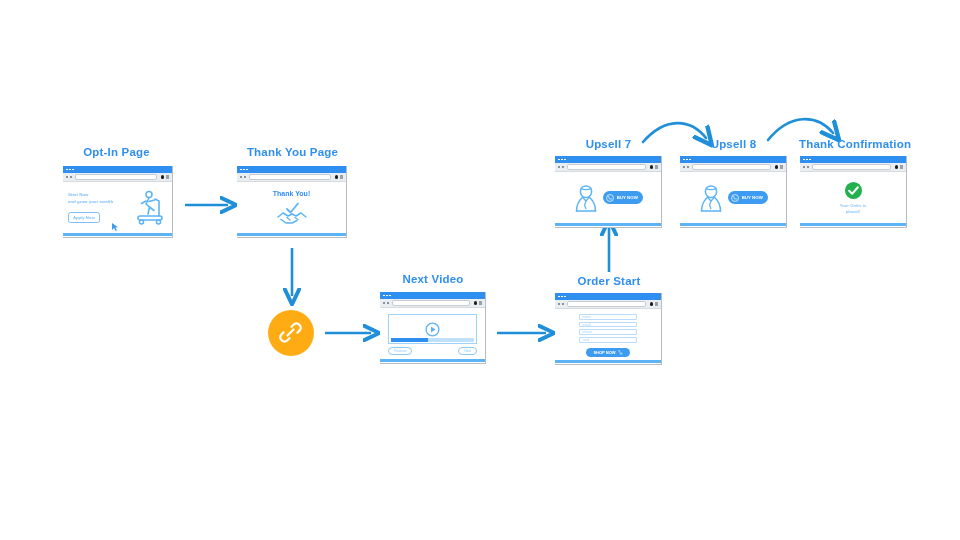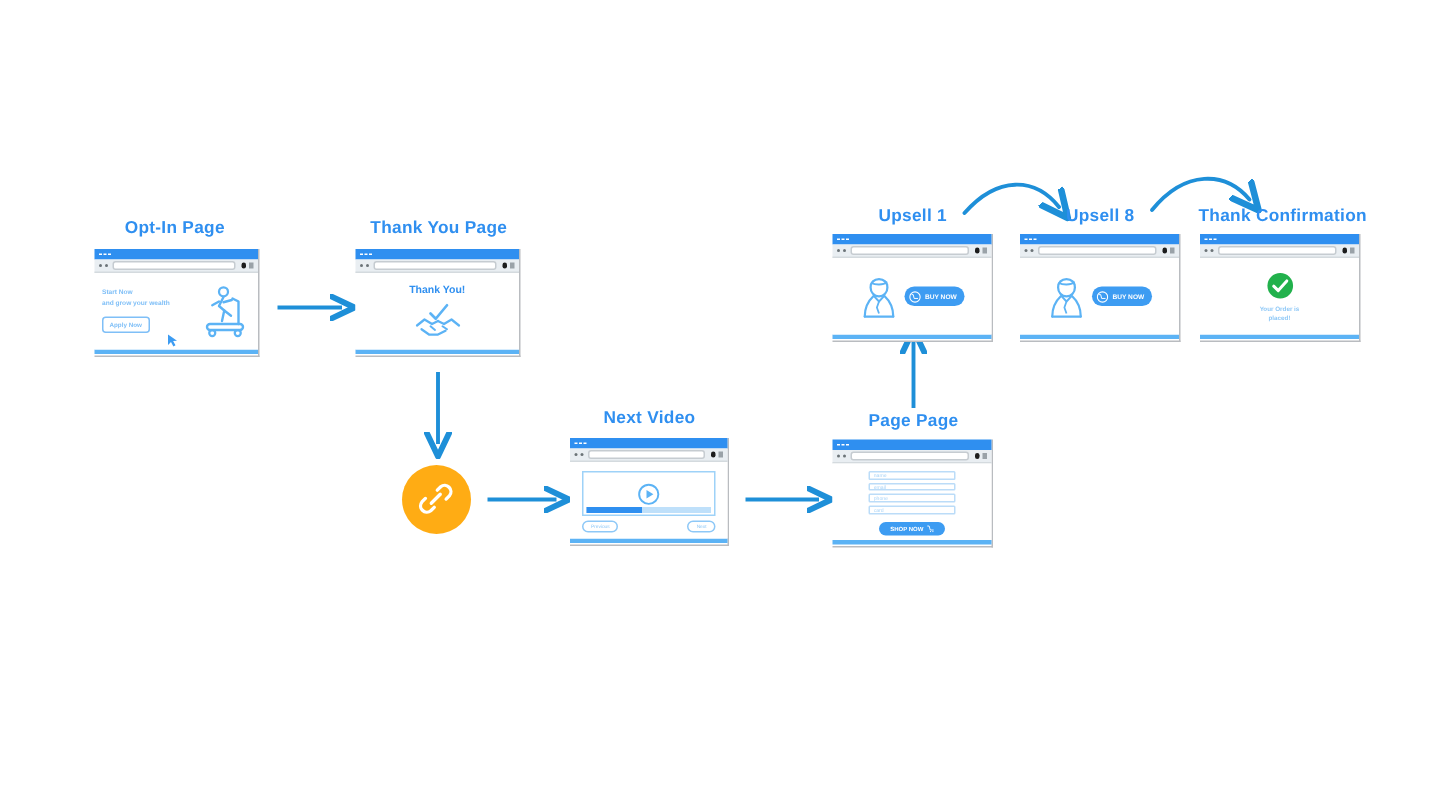--- a/index.html
+++ b/index.html
@@ -267,21 +267,21 @@
         </div>
         <div class="vid-btns">
           <div class="vid-btn">Previous</div>
           <div class="vid-btn">Next</div>
         </div>
       </div>
     </div>
     <div class="br-foot"></div>
   </div>
 
-  <div class="node-title" style="left:553px;top:275px;width:112px;">Page Page</div>
+  <div class="node-title" style="left:553px;top:275px;width:112px;">Order Start</div>
 
   <div class="browser" style="left:555px;top:293px;width:107px;height:72px;">
     <div class="br-titlebar">
       <span class="br-dot"></span>
       <span class="br-dot"></span>
       <span class="br-dot"></span>
     </div>
     <div class="br-toolbar">
       <span class="nav-dot"></span>
       <span class="nav-dot"></span>
@@ -301,21 +301,21 @@
             <path d="M0.5,0.8 H1.7 L2.6,4 H5" fill="none" stroke="#ffffff" stroke-width="0.7" stroke-linecap="round" stroke-linejoin="round"></path>
             <circle cx="2.8" cy="5.2" r="0.5" fill="#ffffff"></circle>
             <circle cx="4.7" cy="5.2" r="0.5" fill="#ffffff"></circle>
           </svg>
         </div>
       </div>
     </div>
     <div class="br-foot"></div>
   </div>
 
-  <div class="node-title" style="left:555px;top:138px;width:107px;">Upsell 1</div>
+  <div class="node-title" style="left:555px;top:138px;width:107px;">Upsell 7</div>
 
   <div class="browser" style="left:555px;top:156px;width:107px;height:72px;">
     <div class="br-titlebar">
       <span class="br-dot"></span>
       <span class="br-dot"></span>
       <span class="br-dot"></span>
     </div>
     <div class="br-toolbar">
       <span class="nav-dot"></span>
       <span class="nav-dot"></span>

